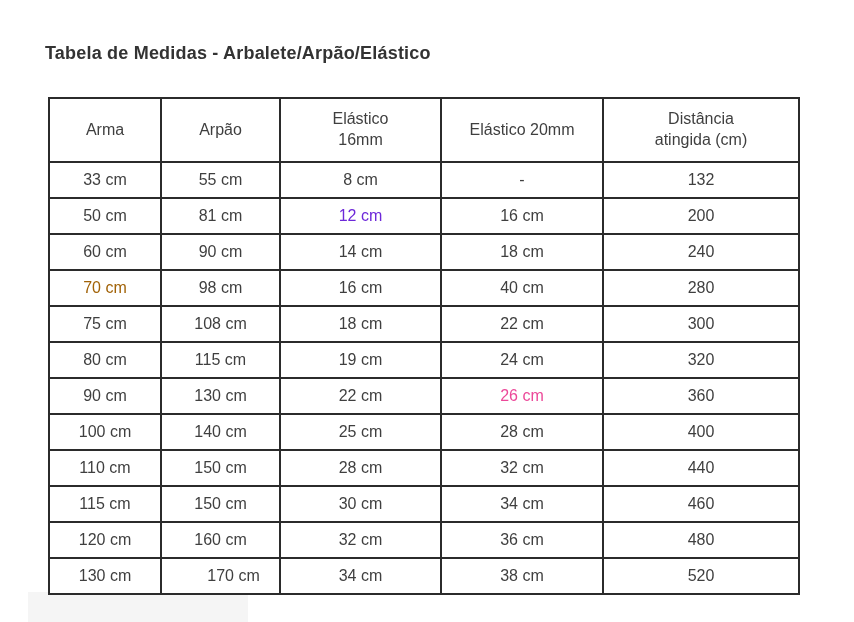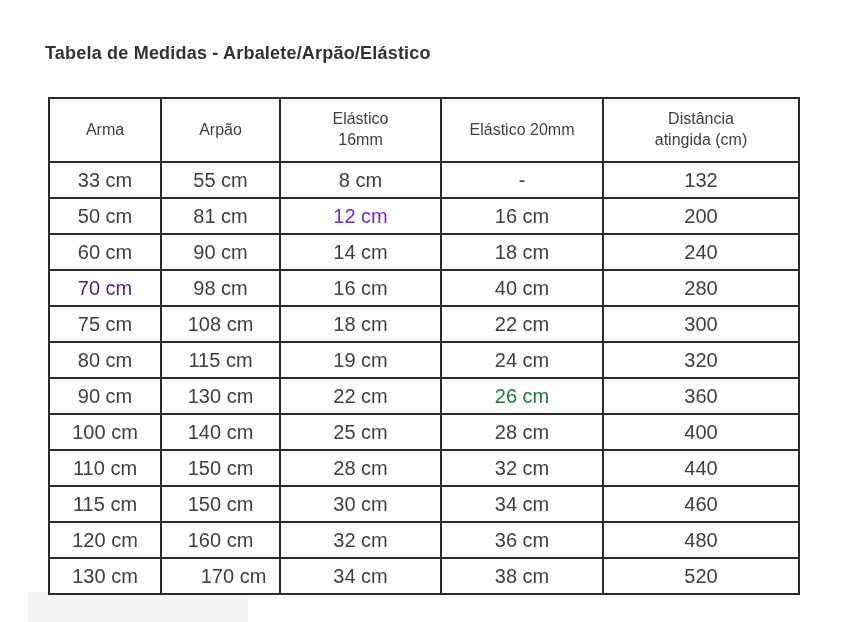--- a/index.html
+++ b/index.html
@@ -46,21 +46,21 @@
     overflow: hidden;
   }
   table.measures th {
     height: 62px;
     font-weight: normal;
     font-size: 16px;
     line-height: 1.3;
   }
   table.measures td {
     height: 34px;
-    font-size: 20px;
+    font-size: 16px;
   }
   
   .smudge {
     position: absolute;
     left: 28px;
     top: 592px;
     width: 220px;
     height: 30px;
     background: #f5f5f5;
   }
@@ -108,21 +108,21 @@
           <td style="border-color: rgb(43, 43, 43); color: rgb(63, 63, 63);">200</td>
         </tr>
         <tr>
           <td style="border-color: rgb(43, 43, 43); color: rgb(63, 63, 63); margin-left: 47px;">60 cm</td>
           <td style="border-color: rgb(43, 43, 43); color: rgb(63, 63, 63);">90 cm</td>
           <td style="border-color: rgb(43, 43, 43); color: rgb(63, 63, 63);">14 cm</td>
           <td style="border-color: rgb(43, 43, 43); color: rgb(63, 63, 63);">18 cm</td>
           <td style="border-color: rgb(43, 43, 43); color: rgb(63, 63, 63);">240</td>
         </tr>
         <tr>
-          <td style="border-color: rgb(43, 43, 43); color: #4c1d95;">70 cm</td>
+          <td style="border-color: rgb(43, 43, 43); color: #a16207;">70 cm</td>
           <td style="border-color: rgb(43, 43, 43); color: rgb(63, 63, 63);">98 cm</td>
           <td style="border-color: rgb(43, 43, 43); color: rgb(63, 63, 63);">16 cm</td>
           <td style="border-color: rgb(43, 43, 43); color: rgb(63, 63, 63);">40 cm</td>
           <td style="border-color: rgb(43, 43, 43); color: rgb(63, 63, 63);">280</td>
         </tr>
         <tr>
           <td style="border-color: rgb(43, 43, 43); color: rgb(63, 63, 63);">75 cm</td>
           <td style="border-color: rgb(43, 43, 43); color: rgb(63, 63, 63);">108 cm</td>
           <td style="border-color: rgb(43, 43, 43); color: rgb(63, 63, 63);">18 cm</td>
           <td style="border-color: rgb(43, 43, 43); color: rgb(63, 63, 63);">22 cm</td>
@@ -132,21 +132,21 @@
           <td style="border-color: rgb(43, 43, 43); color: rgb(63, 63, 63);">80 cm</td>
           <td style="border-color: rgb(43, 43, 43); color: rgb(63, 63, 63);">115 cm</td>
           <td style="border-color: rgb(43, 43, 43); color: rgb(63, 63, 63);">19 cm</td>
           <td style="border-color: rgb(43, 43, 43); color: rgb(63, 63, 63);">24 cm</td>
           <td style="border-color: rgb(43, 43, 43); color: rgb(63, 63, 63);">320</td>
         </tr>
         <tr>
           <td style="border-color: rgb(43, 43, 43); color: rgb(63, 63, 63);">90 cm</td>
           <td style="border-color: rgb(43, 43, 43); color: rgb(63, 63, 63);">130 cm</td>
           <td style="border-color: rgb(43, 43, 43); color: rgb(63, 63, 63);">22 cm</td>
-          <td style="border-color: rgb(43, 43, 43); color: #15803d;">26 cm</td>
+          <td style="border-color: rgb(43, 43, 43); color: #ec4899;">26 cm</td>
           <td style="border-color: rgb(43, 43, 43); color: rgb(63, 63, 63);">360</td>
         </tr>
         <tr>
           <td style="border-color: rgb(43, 43, 43); color: rgb(63, 63, 63);">100 cm</td>
           <td style="border-color: rgb(43, 43, 43); color: rgb(63, 63, 63);">140 cm</td>
           <td style="border-color: rgb(43, 43, 43); color: rgb(63, 63, 63);">25 cm</td>
           <td style="border-color: rgb(43, 43, 43); color: rgb(63, 63, 63);">28 cm</td>
           <td style="border-color: rgb(43, 43, 43); color: rgb(63, 63, 63);">400</td>
         </tr>
         <tr>

